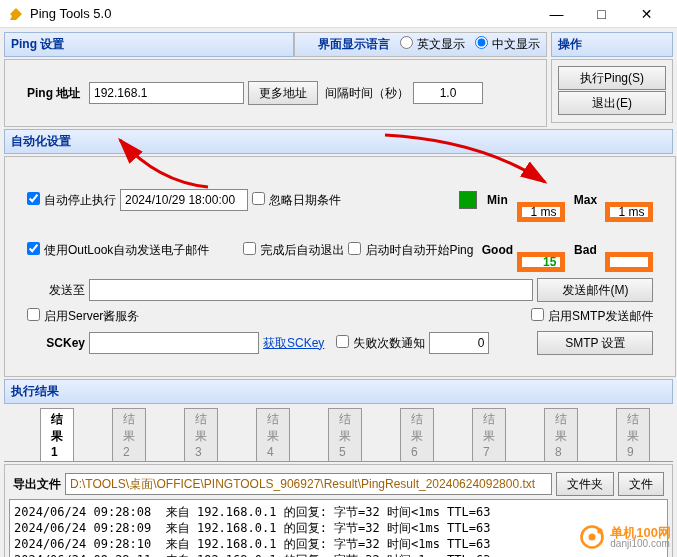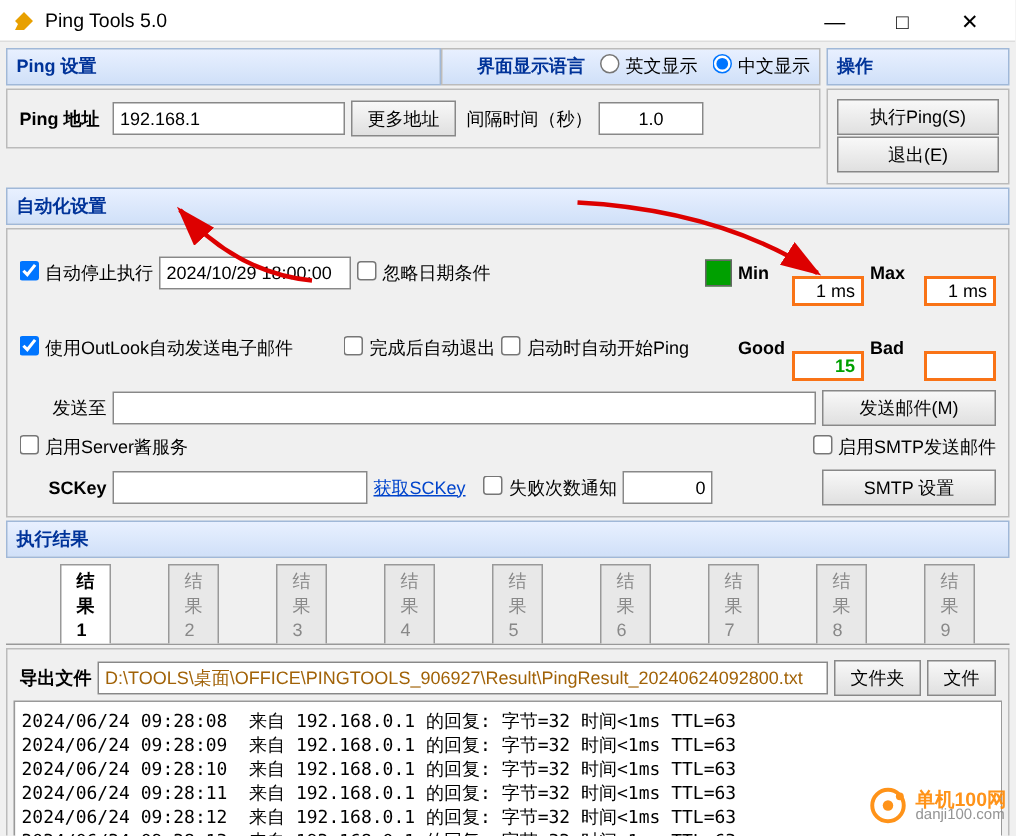--- a/index.html
+++ b/index.html
@@ -10,37 +10,37 @@
 .titlebar .title { flex: 1; font-size: 13px; }
 .titlebar .btns { display: flex; }
 .titlebar .btns div { width: 45px; height: 28px; display: flex; align-items: center; justify-content: center; font-size: 14px; }
 
 .content { padding: 4px; }
 
 .section-header { background: linear-gradient(#e8f0ff, #d0e0f8); border: 1px solid #a0b8d8; padding: 3px 6px; color: #003399; font-weight: bold; font-size: 12px; }
 
 .row { display: flex; align-items: center; gap: 4px; padding: 3px 4px; }
 
-fieldset { border: 1px solid #bbb; padding: 4px; margin: 2px 0; }
+fieldset { border: 1px solid #bbb; padding: 18px; margin: 2px 0; }
 
 input[type=text] { border: 1px solid #888; padding: 2px 4px; height: 22px; background: #fff; font-size: 12px; }
 button { border: 1px solid #888; background: linear-gradient(#f8f8f8, #e0e0e0); padding: 3px 10px; height: 24px; font-size: 12px; cursor: pointer; }
 label.cb { display: inline-flex; align-items: flex-start; gap: 4px; white-space: nowrap; }
 input[type=checkbox] { width: 13px; height: 13px; }
 
 .top-row { display: flex; gap: 4px; }
 .left-col { flex: 1; }
 .right-col { width: 122px; }
 
 .lang-row { display: flex; align-items: center; justify-content: flex-end; gap: 6px; padding: 2px 6px; border: 1px solid #bbb; background: linear-gradient(#e8f0ff, #d0e0f8); }
 .lang-row .lbl { color: #003399; font-weight: bold; }
 
 .stat-box { display: flex; gap: 4px; align-items: center; }
-.stat-box .lbl { font-weight: bold; width: 32px; text-align: left; }
-.stat-box .val { border: 2px solid #f97316; width: 48px; height: 20px; display: inline-flex; align-items: center; justify-content: flex-end; padding: 0 4px; background: #fff; margin-top: 24px; }
+.stat-box .lbl { font-weight: bold; width: 32px; text-align: center; }
+.stat-box .val { border: 5px solid #f97316; width: 48px; height: 20px; display: inline-flex; align-items: center; justify-content: flex-end; padding: 0 4px; background: #fff; margin-top: 24px; }
 .green-box { width: 18px; height: 18px; background: #00a000; border: 1px solid #666; }
 .good-val { color: #00a000; font-weight: bold; }
 .bad-val { color: #c00; font-weight: bold; }
 
 .tabs { display: flex; border-bottom: 1px solid #999; margin-top: 4px; }
 .tab { padding: 2px 10px; border: 1px solid #999; border-bottom: none; background: #e8e8e8; margin-right: 2px; cursor: pointer; color: #888; margin-left: 36px; }
 .tab.active { background: #fff; color: #000; font-weight: bold; }
 
 .result-area { background: #fff; border: 1px solid #999; height: 168px; overflow-y: scroll; padding: 4px; font-family: SimSun, monospace; font-size: 12px; line-height: 16px; white-space: pre-wrap; }
 

